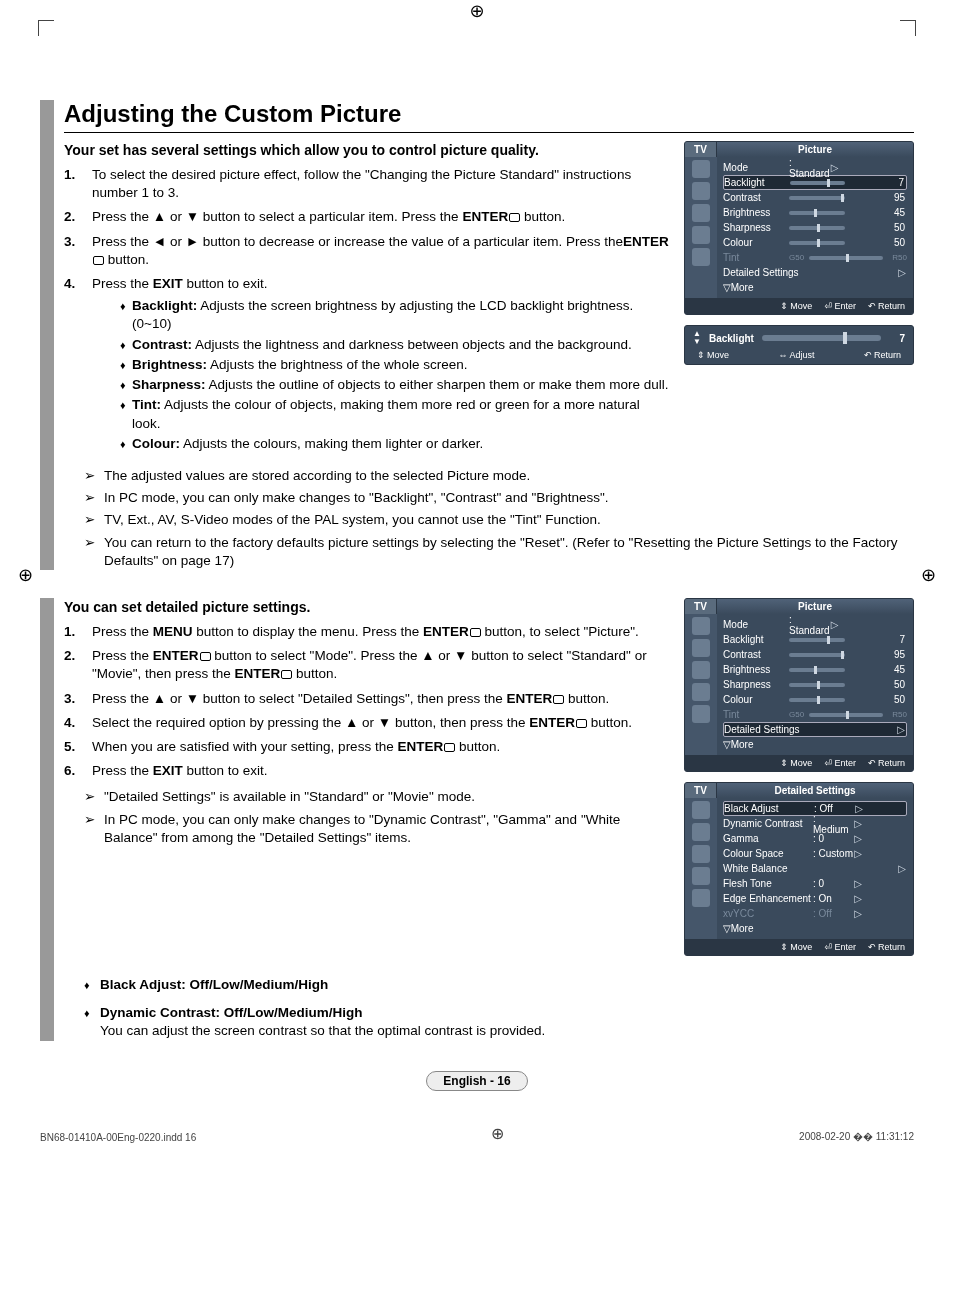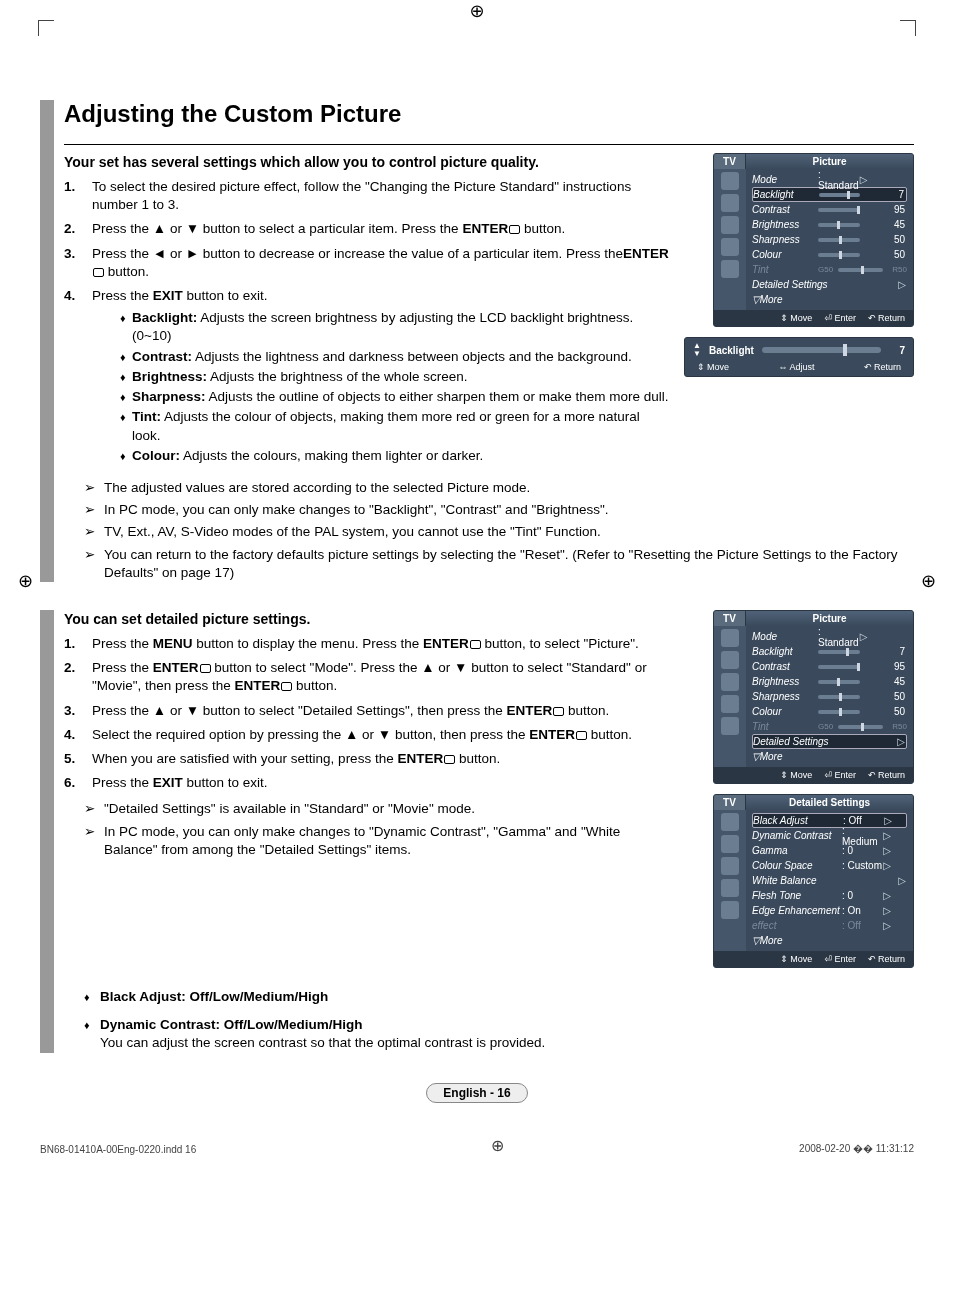--- a/index.html
+++ b/index.html
@@ -5,51 +5,51 @@
   * { box-sizing: border-box; margin: 0; padding: 0; }
   body { font-family: Arial, Helvetica, sans-serif; background: #fff; width: 954px; margin: 0 auto; color: #000; position: relative; padding: 100px 40px 60px 40px; }
   .crop-mark { position: absolute; }
   .crop-top { top: 0; left: 50%; transform: translateX(-50%); font-size: 18px; }
   .crop-left { top: 50%; left: 18px; transform: translateY(-50%); font-size: 18px; }
   .crop-right { top: 50%; right: 18px; transform: translateY(-50%); font-size: 18px; }
   .crop-corner-tl { top:20px; left:38px; width:16px; height:16px; border-top:1px solid #444; border-left:1px solid #444;}
   .crop-corner-tr { top:20px; right:38px; width:16px; height:16px; border-top:1px solid #444; border-right:1px solid #444;}
   .section { margin-bottom: 28px; }
   .heading-bar { border-left: 14px solid #999; padding-left: 10px; }
-  h2 { font-size: 24px; font-weight: bold; border-bottom: 1px solid #000; padding-bottom: 16px; margin-bottom: 8px; }
+  h2 { font-size: 24px; font-weight: bold; border-bottom: 1px solid #000; padding-bottom: 4px; margin-bottom: 8px; }
   .intro { font-weight: bold; font-size: 14px; margin-bottom: 6px; }
   .cols { display: flex; gap: 14px; }
   .col-text { flex: 1; font-size: 13.5px; line-height: 1.35; }
   .col-osd { width: 230px; }
   ol.steps { list-style: none; counter-reset: st; }
   ol.steps > li { counter-increment: st; position: relative; padding-left: 28px; margin-bottom: 6px; }
   ol.steps > li::before { content: counter(st) "."; position: absolute; left: 0; font-weight: bold; }
   ul.bullets { list-style: none; padding-left: 28px; margin-top: 4px; }
   ul.bullets > li { position: relative; padding-left: 12px; margin-bottom: 2px; }
   ul.bullets > li::before { content: "♦"; position: absolute; left: 0; font-size: 11px; top: 2px; }
   ul.notes { list-style: none; padding-left: 20px; margin-top: 8px; }
   ul.notes > li { position: relative; padding-left: 20px; margin-bottom: 4px; font-size: 13.5px; line-height: 1.35; }
   ul.notes > li::before { content: "➢"; position: absolute; left: 0; top: 0; }
   ul.subopt { list-style: none; padding-left: 20px; margin-top: 10px; }
   ul.subopt > li { position: relative; padding-left: 16px; margin-bottom: 10px; font-size: 13.5px; line-height: 1.35; }
   ul.subopt > li::before { content: "♦"; position: absolute; left: 0; top: 2px; font-size: 11px; }
   b { font-weight: bold; }
   .enter-icon { display: inline-block; width: 11px; height: 9px; border: 1px solid #000; border-radius: 2px; position: relative; top: 1px; margin-left: 1px; }
   
-  .osd { background: #3a4a5c; border-radius: 3px; color: #fff; font-size: 10px; overflow: hidden; margin-bottom: 10px; border: 1px solid #2a3644; margin-left: 29px; }
+  .osd { background: #3a4a5c; border-radius: 3px; color: #fff; font-size: 10px; overflow: hidden; margin-bottom: 10px; border: 1px solid #2a3644; }
   .osd-header { display: flex; }
   .osd-tv { background: #5a6b7d; width: 32px; text-align: center; font-weight: bold; padding: 2px 0; border-right: 1px solid #2a3644; }
   .osd-title { flex: 1; text-align: center; font-weight: bold; background: linear-gradient(#506278,#3a4a5c); padding: 2px 0; }
   .osd-body { display: flex; }
   .osd-icons { width: 32px; background: #45566a; display: flex; flex-direction: column; align-items: center; padding: 3px 0; gap: 4px; }
   .osd-icons span { width: 18px; height: 18px; background: #6b7d91; border-radius: 3px; display: block; }
   .osd-list { flex: 1; padding: 3px 6px; }
   .osd-row { display: flex; align-items: center; height: 15px; }
   .osd-row.selected { background: #1e2935; border: 1px solid #aab; border-radius: 2px; }
-  .osd-label { flex: 0 0 66px; font-style: italic; }
+  .osd-label { flex: 0 0 66px; }
   .osd-val { flex: 0 0 40px; }
   .osd-val.num { text-align: right; flex: 1; padding-right: 2px; }
   .osd-slider { flex: 1; height: 4px; background: #6b7d91; border-radius: 2px; position: relative; margin-right: 4px; }
   .osd-slider .thumb { position: absolute; top: -2px; width: 3px; height: 8px; background: #cfd8e2; }
   .osd-arrow { flex: 0 0 10px; text-align: center; color: #cfd8e2; }
   .osd-row.dim { color: #7a8a9c; }
   .osd-footer { background: #2a3644; display: flex; justify-content: flex-end; gap: 12px; padding: 3px 8px; font-size: 9px; }
   .osd-footer span::before { margin-right: 3px; }
   .osd-adjust { background: #3a4a5c; border-radius: 3px; color: #fff; font-size: 10px; padding: 4px 8px; border: 1px solid #2a3644; margin-bottom: 10px; }
   .osd-adjust-top { display: flex; align-items: center; gap: 8px; }
@@ -345,21 +345,21 @@
                   <span class="osd-label" style="flex:0 0 90px">Flesh Tone</span>
                   <span class="osd-val">: 0</span>
                   <span class="osd-arrow">▷</span>
                 </div>
               <div class="osd-row">
                   <span class="osd-label" style="flex:0 0 90px">Edge Enhancement</span>
                   <span class="osd-val">: On</span>
                   <span class="osd-arrow">▷</span>
                 </div>
               <div class="osd-row dim">
-                  <span class="osd-label" style="flex:0 0 90px">effect</span>
+                  <span class="osd-label" style="flex:0 0 90px">xvYCC</span>
                   <span class="osd-val">: Off</span>
                   <span class="osd-arrow">▷</span>
                 </div>
               <div class="osd-row">
                   <span class="osd-label">▽More</span>
                 </div>
             </div>
           </div>
           <div class="osd-footer">
             <span>⇕ <span>Move</span></span>

